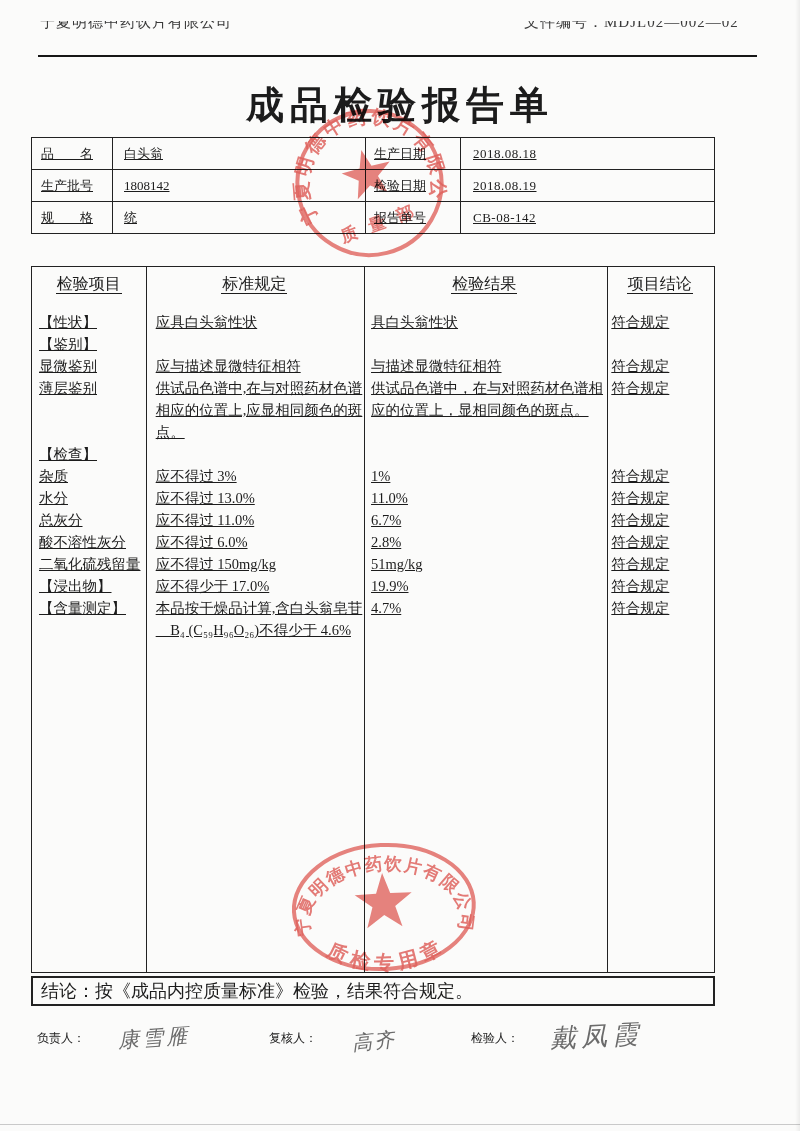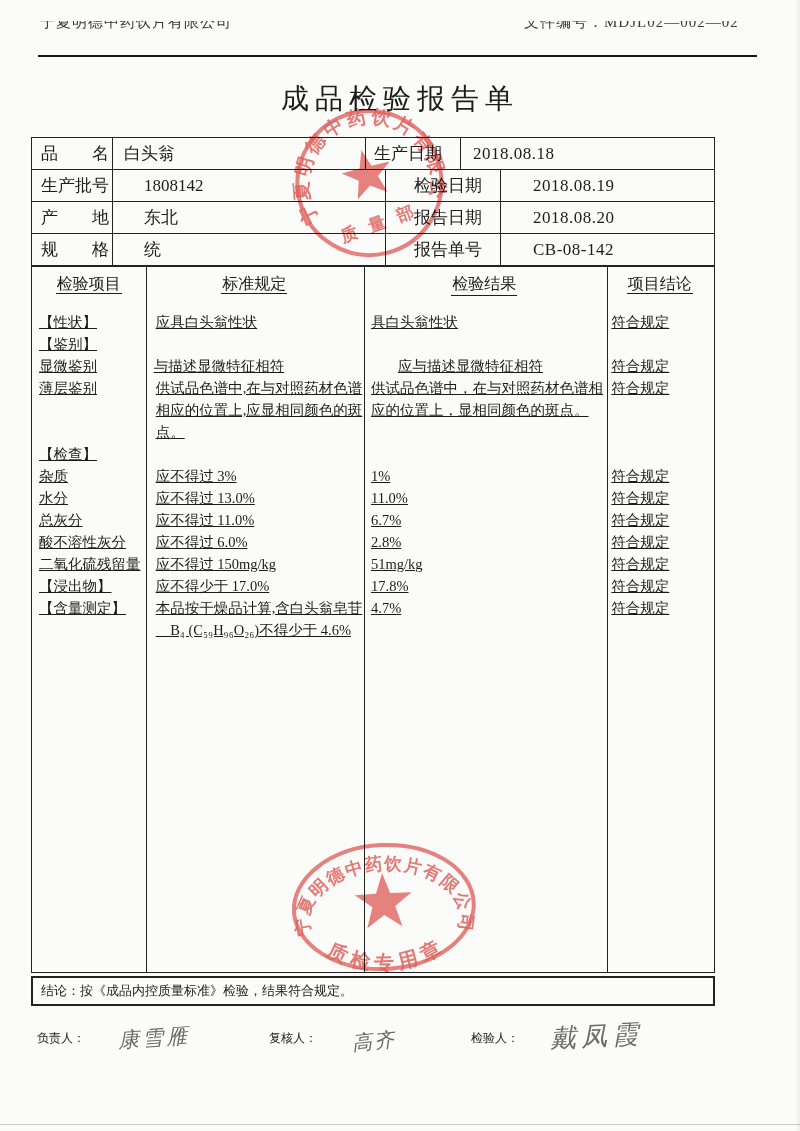--- a/index.html
+++ b/index.html
@@ -5,51 +5,51 @@
   html,body{margin:0;padding:0;}
   body{width:800px;height:1131px;position:relative;background:#fbfbfa;
        font-family:"Liberation Serif","DejaVu Serif",serif;color:#1c1c1c;overflow:hidden;}
 
   
   .hdr-clip{position:absolute;top:21px;height:16px;overflow:hidden;}
   .hdr-text{font-size:15px;line-height:15px;margin-top:-6px;color:#3a3a3a;letter-spacing:1px;white-space:nowrap;}
   .rule{position:absolute;top:55px;left:38px;width:719px;height:2px;background:#161616;}
 
   .title{position:absolute;top:80px;left:0;width:100%;text-align:center;
-         font-size:28px;font-weight:normal;letter-spacing:6px;}
+         font-size:38px;font-weight:bold;letter-spacing:6px;}
 
   
   .info-table{position:absolute;left:31px;top:137px;width:684px;border:1px solid #222;box-sizing:border-box;}
   .irow{display:flex;height:31px;align-items:center;}
-  .irow + .irow{border-top:1px solid #222;gap:20px;}
-  .ic{box-sizing:border-box;height:100%;display:flex;align-items:center;font-size:17px;}
+  .irow + .irow{border-top:1px solid #222;}
+  .ic{box-sizing:border-box;height:100%;display:flex;align-items:center;font-size:13px;text-decoration:underline;}
   .ic1{width:81px;border-right:1px solid #222;padding-left:9px;}
   .ic2{width:253px;border-right:1px solid #222;padding-left:11px;}
   .ic3{width:95px;border-right:1px solid #222;padding-left:8px;}
   .ic4{flex:1;padding-left:12px;letter-spacing:0.5px;}
 
   
   .main-table{position:absolute;left:31px;top:266px;width:684px;height:707px;border:1px solid #222;box-sizing:border-box;padding-left:31px;}
   .vline{position:absolute;top:0;bottom:0;width:1px;background:#222;}
   .mheaders{position:absolute;top:7px;left:0;right:0;display:flex;font-size:16px;}
   .mh{text-align:center;}
   .mh span{border-bottom:1px solid #1c1c1c;padding:0 1px 1px 1px;}
-  .mh1{width:114px;} .mh2{width:218px;} .mh3{width:243px;font-family:Liberation Mono, monospace;} .mh4{width:109px;}
+  .mh1{width:114px;} .mh2{width:218px;} .mh3{width:243px;} .mh4{width:109px;}
   .mcontent{position:absolute;top:44px;left:0;right:0;text-decoration:underline;}
   .mrow{display:flex;}
   .mcell{box-sizing:border-box;min-height:22px;font-size:14.5px;line-height:22px;}
   .mcell div{white-space:nowrap;}
   .m1{width:114px;padding-left:7px;}
   .m2{width:218px;padding-left:10px;}
   .m3{width:243px;padding-left:8px;}
   .m4{width:109px;padding-left:6px;}
 
   
   .conclusion{position:absolute;left:31px;top:976px;width:684px;height:30px;border:2px solid #222;
-              box-sizing:border-box;display:flex;align-items:center;padding-left:8px;font-size:13px;}
+              box-sizing:border-box;display:flex;align-items:center;padding-left:8px;font-size:18px;}
 
   
   .sig-label{position:absolute;top:1030px;font-size:12px;}
   .sig-name{position:absolute;color:#6b6b6b;font-style:italic;white-space:nowrap;}
 
   
   .stamp{position:absolute;mix-blend-mode:multiply;opacity:0.88;}
   .stamp-top{left:288px;top:103px;transform:rotate(-14deg);}
   .stamp-bottom{left:286px;top:839px;transform:rotate(-3deg);}
   .sring{fill:none;stroke:#e04f49;stroke-width:4;opacity:0.8;}
@@ -81,26 +81,20 @@
     <div class="ic ic3">生产日期</div>
     <div class="ic ic4">2018.08.18</div>
   </div>
   <div class="irow">
     <div class="ic ic1">生产批号</div>
     <div class="ic ic2">1808142</div>
     <div class="ic ic3">检验日期</div>
     <div class="ic ic4">2018.08.19</div>
   </div>
   <div class="irow">
-    <div class="ic ic1">产　　地</div>
-    <div class="ic ic2">东北</div>
-    <div class="ic ic3">报告日期</div>
-    <div class="ic ic4">2018.08.20</div>
-  </div>
-  <div class="irow">
     <div class="ic ic1">规　　格</div>
     <div class="ic ic2">统</div>
     <div class="ic ic3">报告单号</div>
     <div class="ic ic4">CB-08-142</div>
   </div>
 </div>
 
 <div class="main-table">
   <div class="vline" style="left:114px;"></div>
   <div class="vline" style="left:332px;"></div>
@@ -131,25 +125,25 @@
           <div>【鉴别】</div>
         </div>
         <div class="mcell m2"></div>
         <div class="mcell m3"></div>
         <div class="mcell m4"></div>
       </div>
       <div class="mrow">
         <div class="mcell m1">
           <div>显微鉴别</div>
         </div>
+        <div class="mcell m2">
+          <div>应与描述显微特征相符</div>
+        </div>
         <div class="mcell m3">
           <div>与描述显微特征相符</div>
-        </div>
-        <div class="mcell m2">
-          <div>应与描述显微特征相符</div>
         </div>
         <div class="mcell m4">
           <div>符合规定</div>
         </div>
       </div>
       <div class="mrow">
         <div class="mcell m1">
           <div>薄层鉴别</div>
         </div>
         <div class="mcell m2">
@@ -244,21 +238,21 @@
         </div>
       </div>
       <div class="mrow">
         <div class="mcell m1">
           <div>【浸出物】</div>
         </div>
         <div class="mcell m2">
           <div>应不得少于 17.0%</div>
         </div>
         <div class="mcell m3">
-          <div>17.8%</div>
+          <div>19.9%</div>
         </div>
         <div class="mcell m4">
           <div>符合规定</div>
         </div>
       </div>
       <div class="mrow">
         <div class="mcell m1">
           <div>【含量测定】</div>
         </div>
         <div class="mcell m2">

